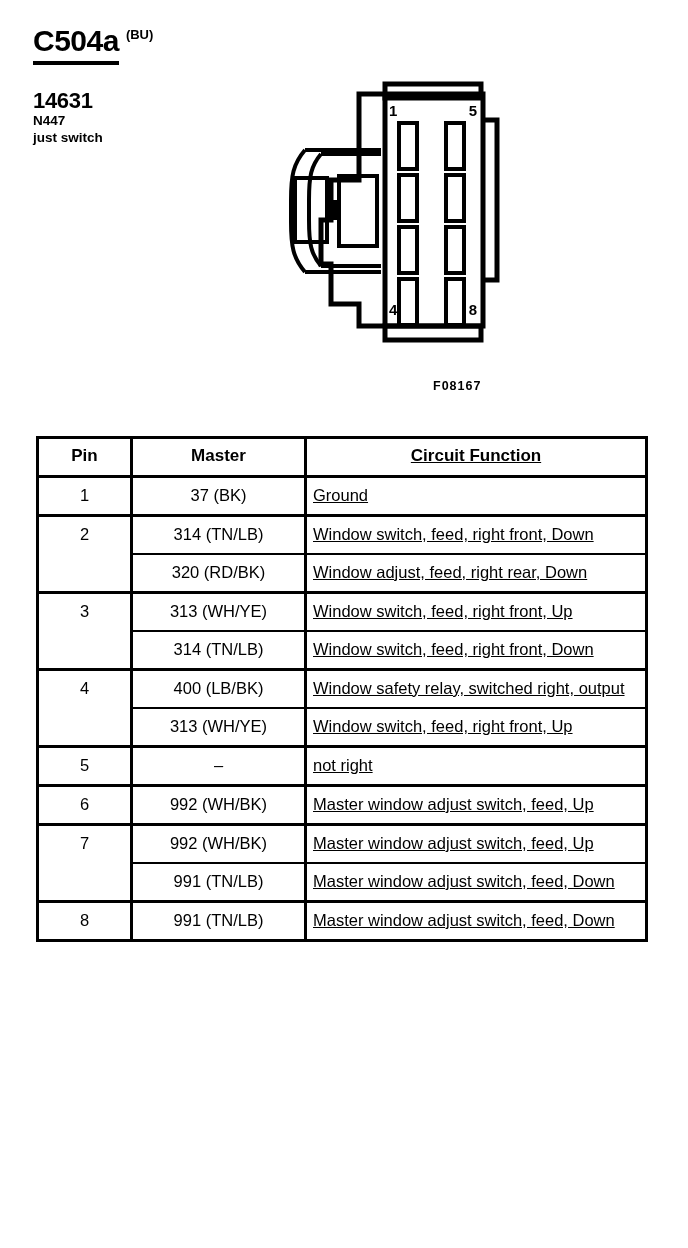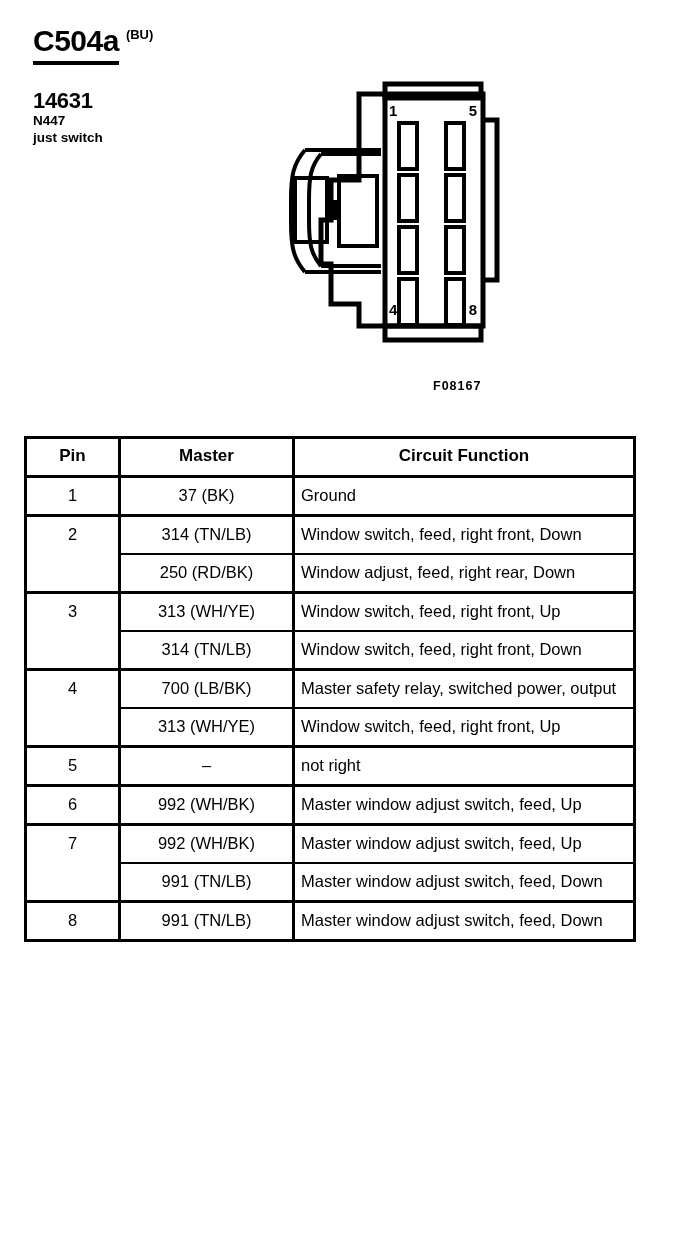--- a/index.html
+++ b/index.html
@@ -74,21 +74,21 @@
     font-size: 12.5px;
     font-weight: bold;
     letter-spacing: 1px;
     font-family: "Liberation Sans", sans-serif;
     margin-left: 28px;
   }
 
   
   #pin-table-wrap {
     position: absolute;
-    left: 24px;
+    left: 36px;
     top: 436px;
     width: 609px;
   }
   table#pin-table {
     border-collapse: collapse;
     width: 609px;
     table-layout: fixed;
     border: 3px solid #000;
   }
   #pin-table col.c-pin { width: 94px; }
@@ -97,30 +97,30 @@
 
   #pin-table th {
     font-size: 17px;
     font-weight: bold;
     text-align: center;
     padding: 8px 4px 9px 4px;
     border-right: 3px solid #000;
     border-bottom: 3px solid #000;
     line-height: 1.1;
   }
-  #pin-table th:last-child { border-right: none; }
+  #pin-table th:last-child { border-right: none; text-decoration: underline; }
 
   #pin-table td {
     font-size: 16.5px;
     line-height: 21px;
     border-right: 3px solid #000;
     vertical-align: top;
     padding: 7px 6px 8px 6px;
   }
-  #pin-table td:last-child { border-right: none; }
+  #pin-table td:last-child { border-right: none; text-decoration: underline; }
 
   td.pin-cell {
     text-align: center;
     font-size: 16.5px;
   }
   td.circuit-cell { text-align: center; }
   td.function-cell { text-align: left; padding-left: 12px; }
 
   
   tr.group-start > td { border-top: 3px solid #000; }
@@ -213,36 +213,36 @@
           <td class="pin-cell" rowspan="1">1</td>
           <td class="circuit-cell">37 (BK)</td>
           <td class="function-cell">Ground</td>
         </tr>
         <tr class="group-start">
           <td class="pin-cell" rowspan="2">2</td>
           <td class="circuit-cell">314 (TN/LB)</td>
           <td class="function-cell">Window switch, feed, right front, Down</td>
         </tr>
         <tr class="sub-row">
-          <td class="circuit-cell">250 (RD/BK)</td>
+          <td class="circuit-cell">320 (RD/BK)</td>
           <td class="function-cell">Window adjust, feed, right rear, Down</td>
         </tr>
         <tr class="group-start">
           <td class="pin-cell" rowspan="2">3</td>
           <td class="circuit-cell">313 (WH/YE)</td>
           <td class="function-cell">Window switch, feed, right front, Up</td>
         </tr>
         <tr class="sub-row">
           <td class="circuit-cell">314 (TN/LB)</td>
           <td class="function-cell">Window switch, feed, right front, Down</td>
         </tr>
         <tr class="group-start">
           <td class="pin-cell" rowspan="2">4</td>
-          <td class="circuit-cell">700 (LB/BK)</td>
-          <td class="function-cell">Master safety relay, switched power, output</td>
+          <td class="circuit-cell">400 (LB/BK)</td>
+          <td class="function-cell">Window safety relay, switched right, output</td>
         </tr>
         <tr class="sub-row">
           <td class="circuit-cell">313 (WH/YE)</td>
           <td class="function-cell">Window switch, feed, right front, Up</td>
         </tr>
         <tr class="group-start">
           <td class="pin-cell" rowspan="1">5</td>
           <td class="circuit-cell">–</td>
           <td class="function-cell">not right</td>
         </tr>

